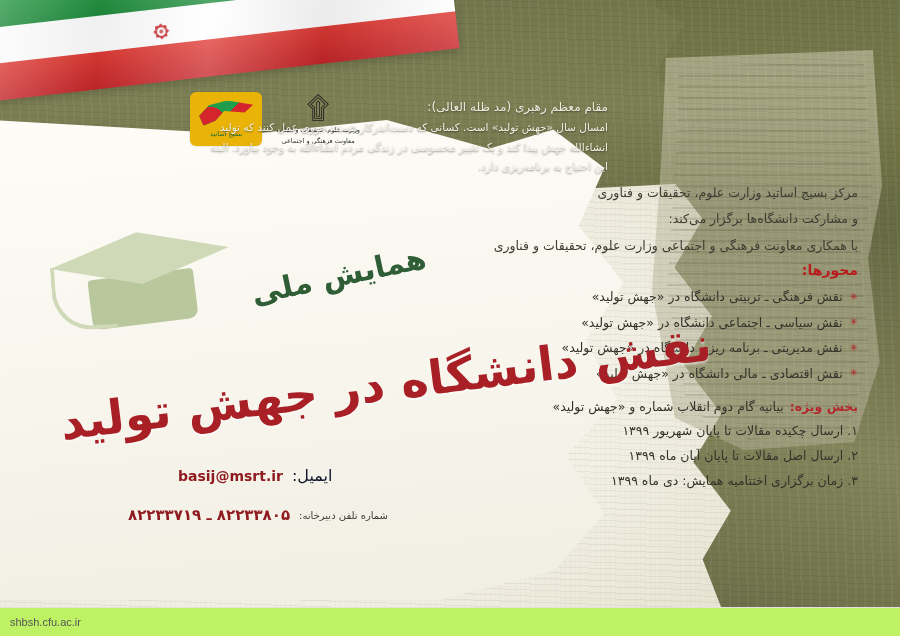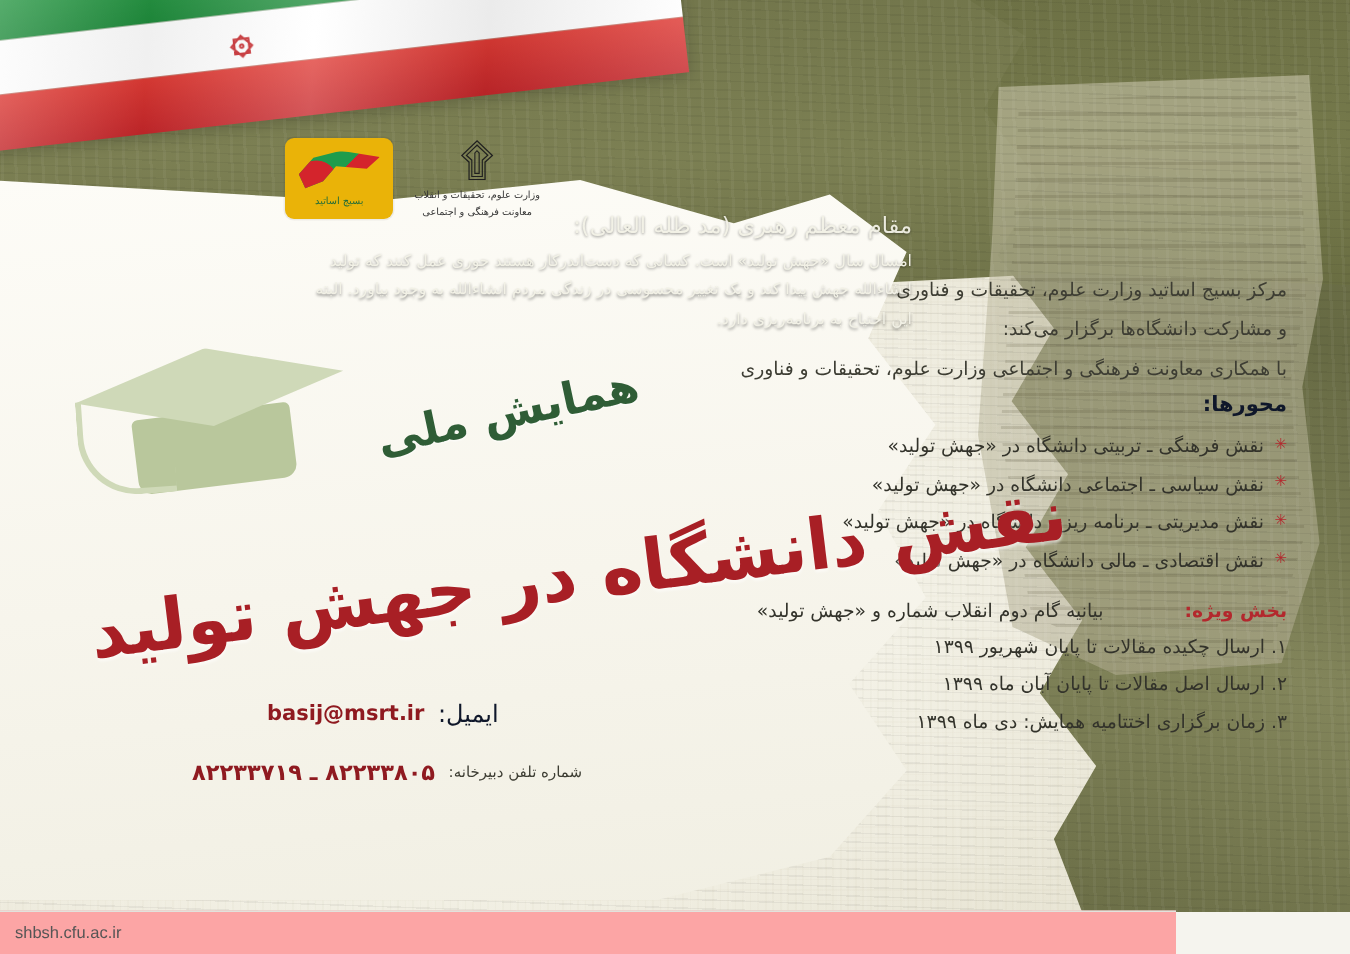--- a/index.html
+++ b/index.html
@@ -124,43 +124,43 @@
   }
   .basij-cap{font-size:6.5px;color:#1f6b38;margin-top:3px;}
   
   .leader-quote{
     position:absolute;right:292px;top:96px;width:402px;
     text-align:right;direction:rtl;
     color:#f2f1e6;
     font-size:10.5px;line-height:1.85;
     text-shadow:0 1px 2px rgba(0,0,0,.45);
   }
-  .leader-quote .lq-title{font-size:15px;opacity:.95;margin-top:41px;}
+  .leader-quote .lq-title{font-size:12px;opacity:.95;}
   
   .organizer{
     position:absolute;right:42px;top:180px;width:560px;
     text-align:right;direction:rtl;
     color:#3d3d33;font-size:12.5px;line-height:2.1;
   }
   
   .axes{
     position:absolute;right:42px;top:262px;width:560px;direction:rtl;text-align:right;
   }
   .axes-title{
-    color:#0f172a;font-weight:bold;font-size:14px;margin-bottom:6px;
+    color:#b91c1c;font-weight:bold;font-size:14px;margin-bottom:6px;
   }
   .axis-row{
     display:flex;justify-content:flex-start;align-items:center;gap:7px;
     font-size:12.5px;color:#33332b;line-height:2.05;
   }
   .axis-bullet{color:#b3282d;font-size:10px;}
   .special{
     margin-top:12px;font-size:12.5px;color:#33332b;display:flex;gap:6px;align-items:center;
   }
-  .special b{color:#b3282d;margin-left:48px;}
+  .special b{color:#b3282d;}
   
   .timing{
     position:absolute;right:42px;top:418px;width:560px;direction:rtl;text-align:right;
   }
   .timing-title{color:#b3282d;font-weight:bold;font-size:14px;margin-bottom:5px;}
   .timing-row{font-size:12.5px;color:#33332b;line-height:2.0;}
   
   .cap{
     position:absolute;left:38px;top:222px;width:210px;height:140px;
   }
@@ -205,22 +205,22 @@
   }
   .email-label{color:#0f172a;font-size:16px;font-weight:normal;}
   .phone-line{
     position:absolute;left:128px;top:506px;direction:rtl;
     display:flex;align-items:center;gap:9px;
     color:#8f1a20;font-size:15px;font-weight:bold;
   }
   .phone-label{color:#3d3d33;font-size:10px;font-weight:normal;}
   
   .bottom-bar{
-    position:absolute;left:0;bottom:0;width:784px;height:28px;
-    background:#fca5a5;border-top:1px solid #e2e2dc;
+    position:absolute;left:0;bottom:0;width:900px;height:28px;
+    background:#bef264;border-top:1px solid #e2e2dc;
   }
   .bottom-url{
     position:absolute;left:10px;top:0;height:28px;line-height:28px;
     font-size:11px;color:#555;direction:ltr;
     font-family:"Liberation Sans",sans-serif;
   }
 </style>
 </head>
 <body>
 

